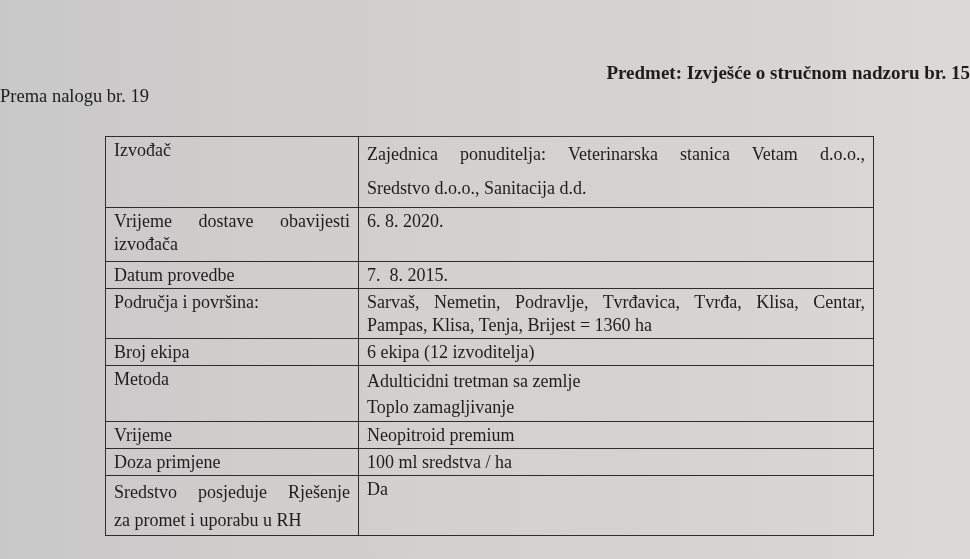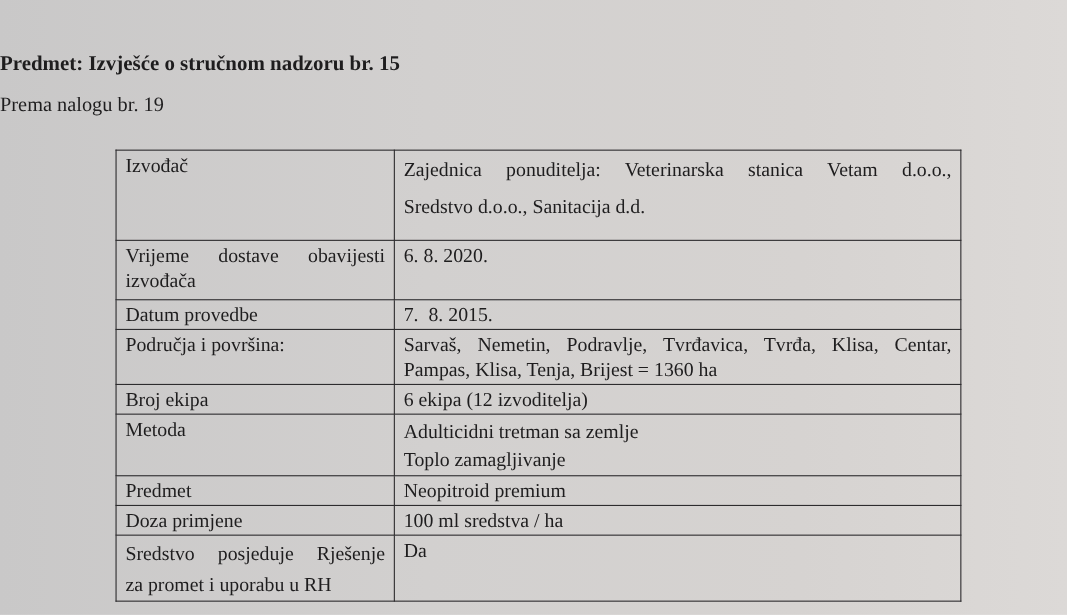--- a/index.html
+++ b/index.html
@@ -4,22 +4,22 @@
 <style>
   html, body { margin:0; padding:0; }
   body {
     width:970px; height:559px; overflow:hidden;
     background: linear-gradient(90deg, #c9c8c8 0%, #d2d0cf 40%, #d6d3d1 75%, #dcd9d7 100%);
     font-family: "Liberation Serif", "DejaVu Serif", serif;
     color:#1e1d1e;
     position:relative;
   }
   .title {
-    position:absolute; left:0; width:970px; top:48px;
-    text-align:left; font-weight:bold; font-size:19px;
+    position:absolute; left:0; width:970px; top:62px;
+    text-align:right; font-weight:bold; font-size:19px;
   }
   .subtitle {
     position:absolute; left:0; width:970px; top:86px;
     font-size:18.5px;
   }
   table.report {
     position:absolute; left:105px; top:136px; width:769px;
     border-collapse:collapse; font-size:18px;
   }
   table.report td {
@@ -32,21 +32,21 @@
 </style>
 </head>
 <body>
 
 <div>
   <div class="title">Predmet: Izvješće o stručnom nadzoru br. 15</div>
   <div class="subtitle">Prema nalogu br. 19</div>
 
   <table class="report">
     <tbody>
-        <tr style="height:82px">
+        <tr style="height:71px">
       <td class="label"><span>Izvođač</span></td>
       <td style="line-height:34px;padding-top:0">
         <div class="justify">Zajednica ponuditelja: Veterinarska stanica Vetam d.o.o.,</div>
         <div>Sredstvo d.o.o., Sanitacija d.d.</div>
       </td>
     </tr>
     <tr style="height:54px">
       <td class="label">
         <div class="justify">Vrijeme dostave obavijesti</div>
         <div>izvođača</div>
@@ -69,21 +69,21 @@
       <td>6 ekipa (12 izvoditelja)</td>
     </tr>
     <tr>
       <td class="label">Metoda</td>
       <td style="line-height:26px">
         <div>Adulticidni tretman sa zemlje</div>
         <div>Toplo zamagljivanje</div>
       </td>
     </tr>
     <tr>
-      <td class="label">Predmet</td>
+      <td class="label">Vrijeme</td>
       <td>Neopitroid premium</td>
     </tr>
     <tr>
       <td class="label">Doza primjene</td>
       <td>100 ml sredstva / ha</td>
     </tr>
     <tr>
       <td class="label" style="line-height:28px">
         <div class="justify">Sredstvo posjeduje Rješenje</div>
         <div>za promet i uporabu u RH</div>

